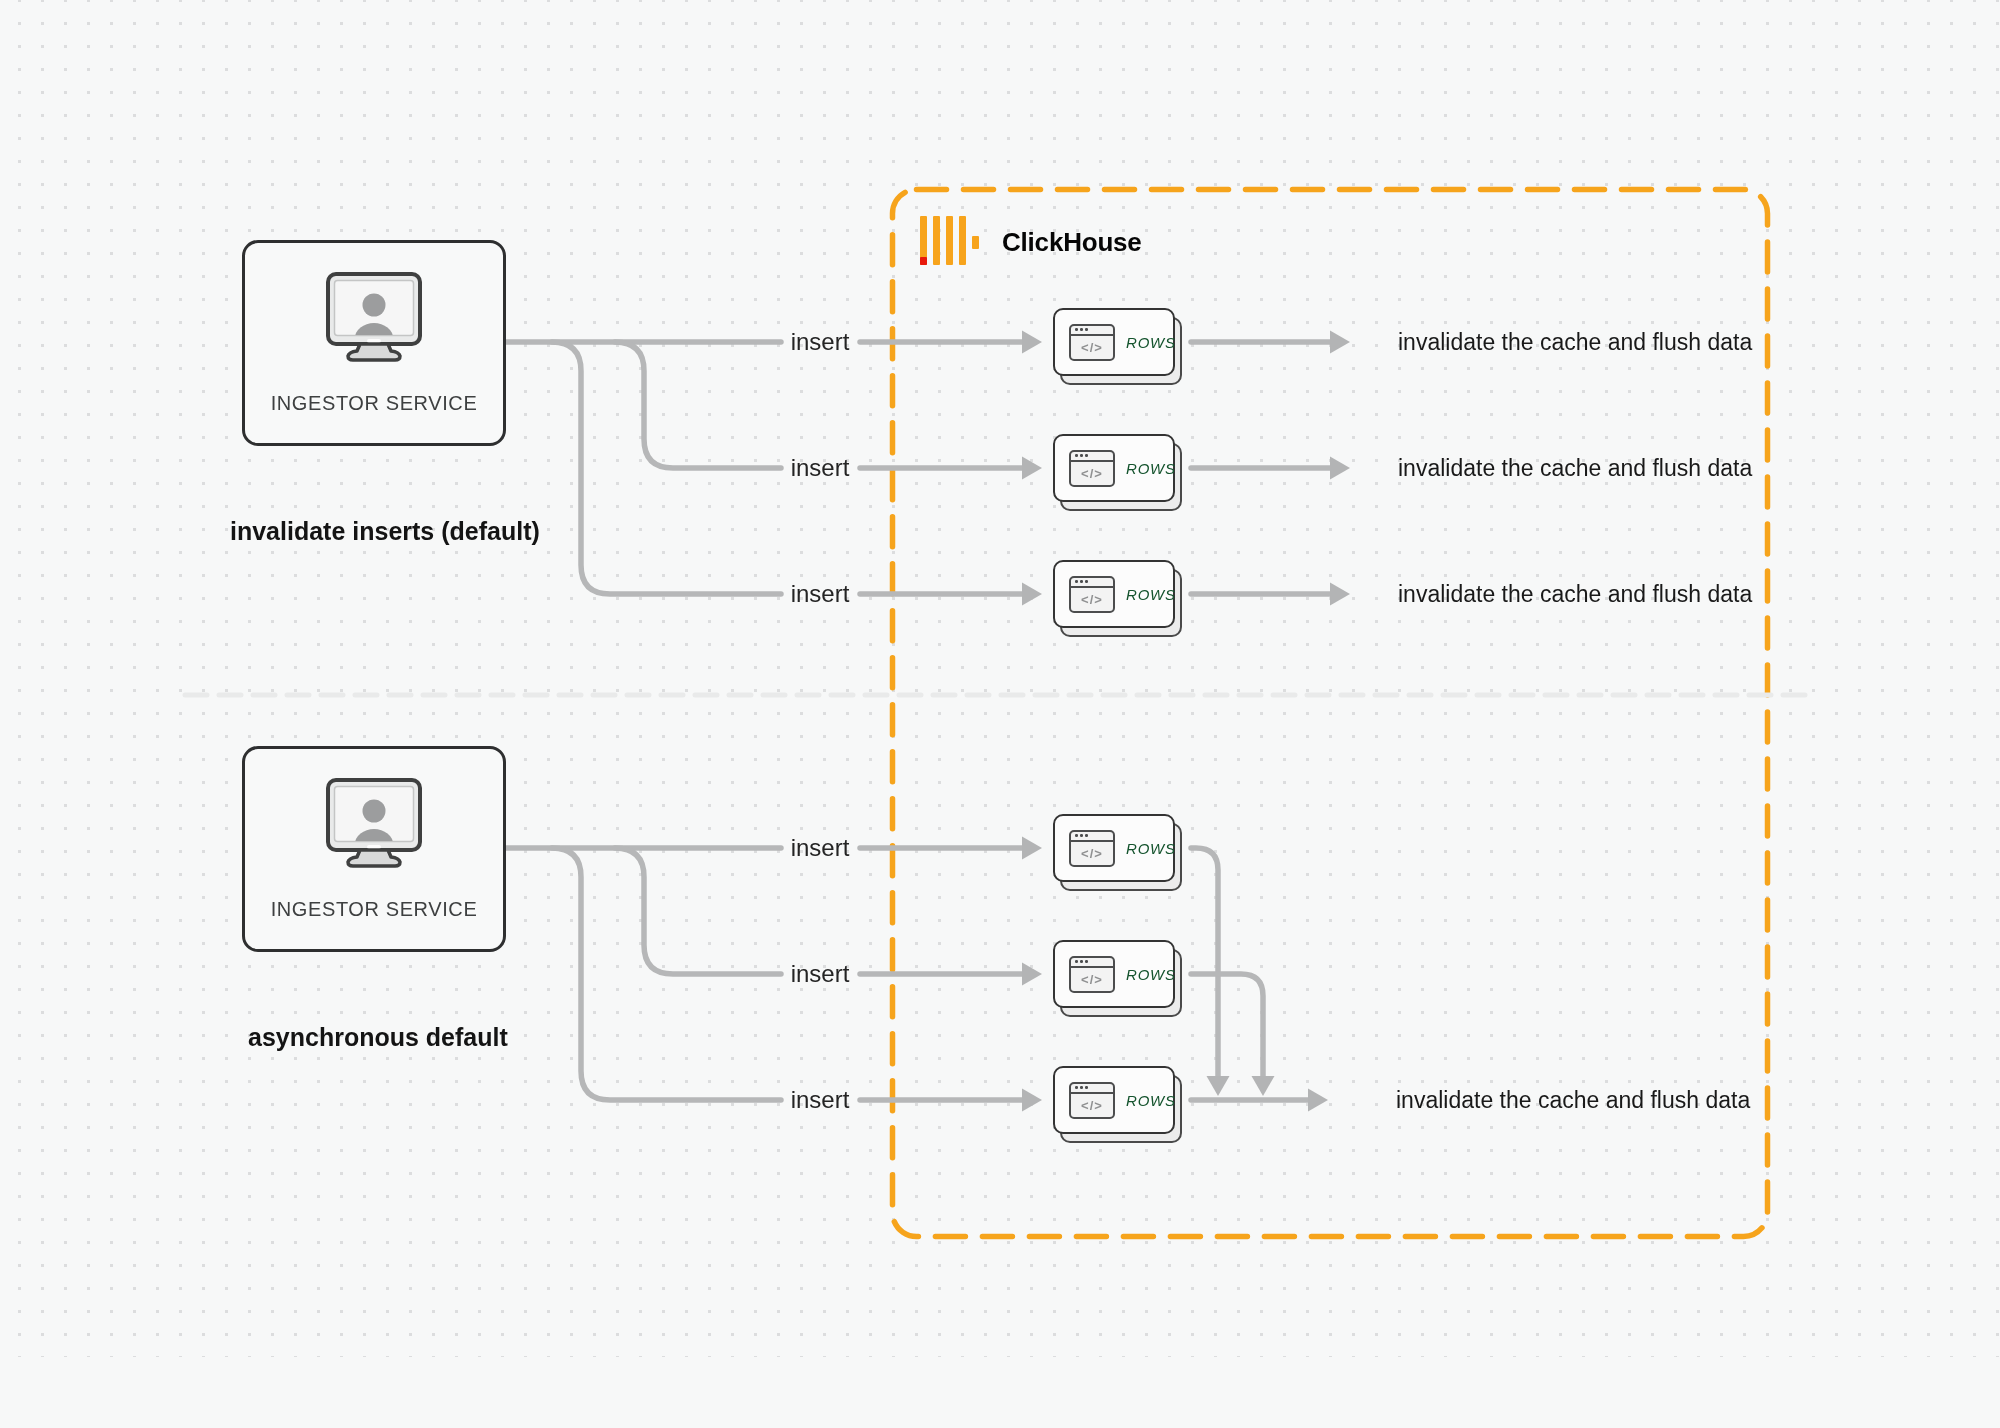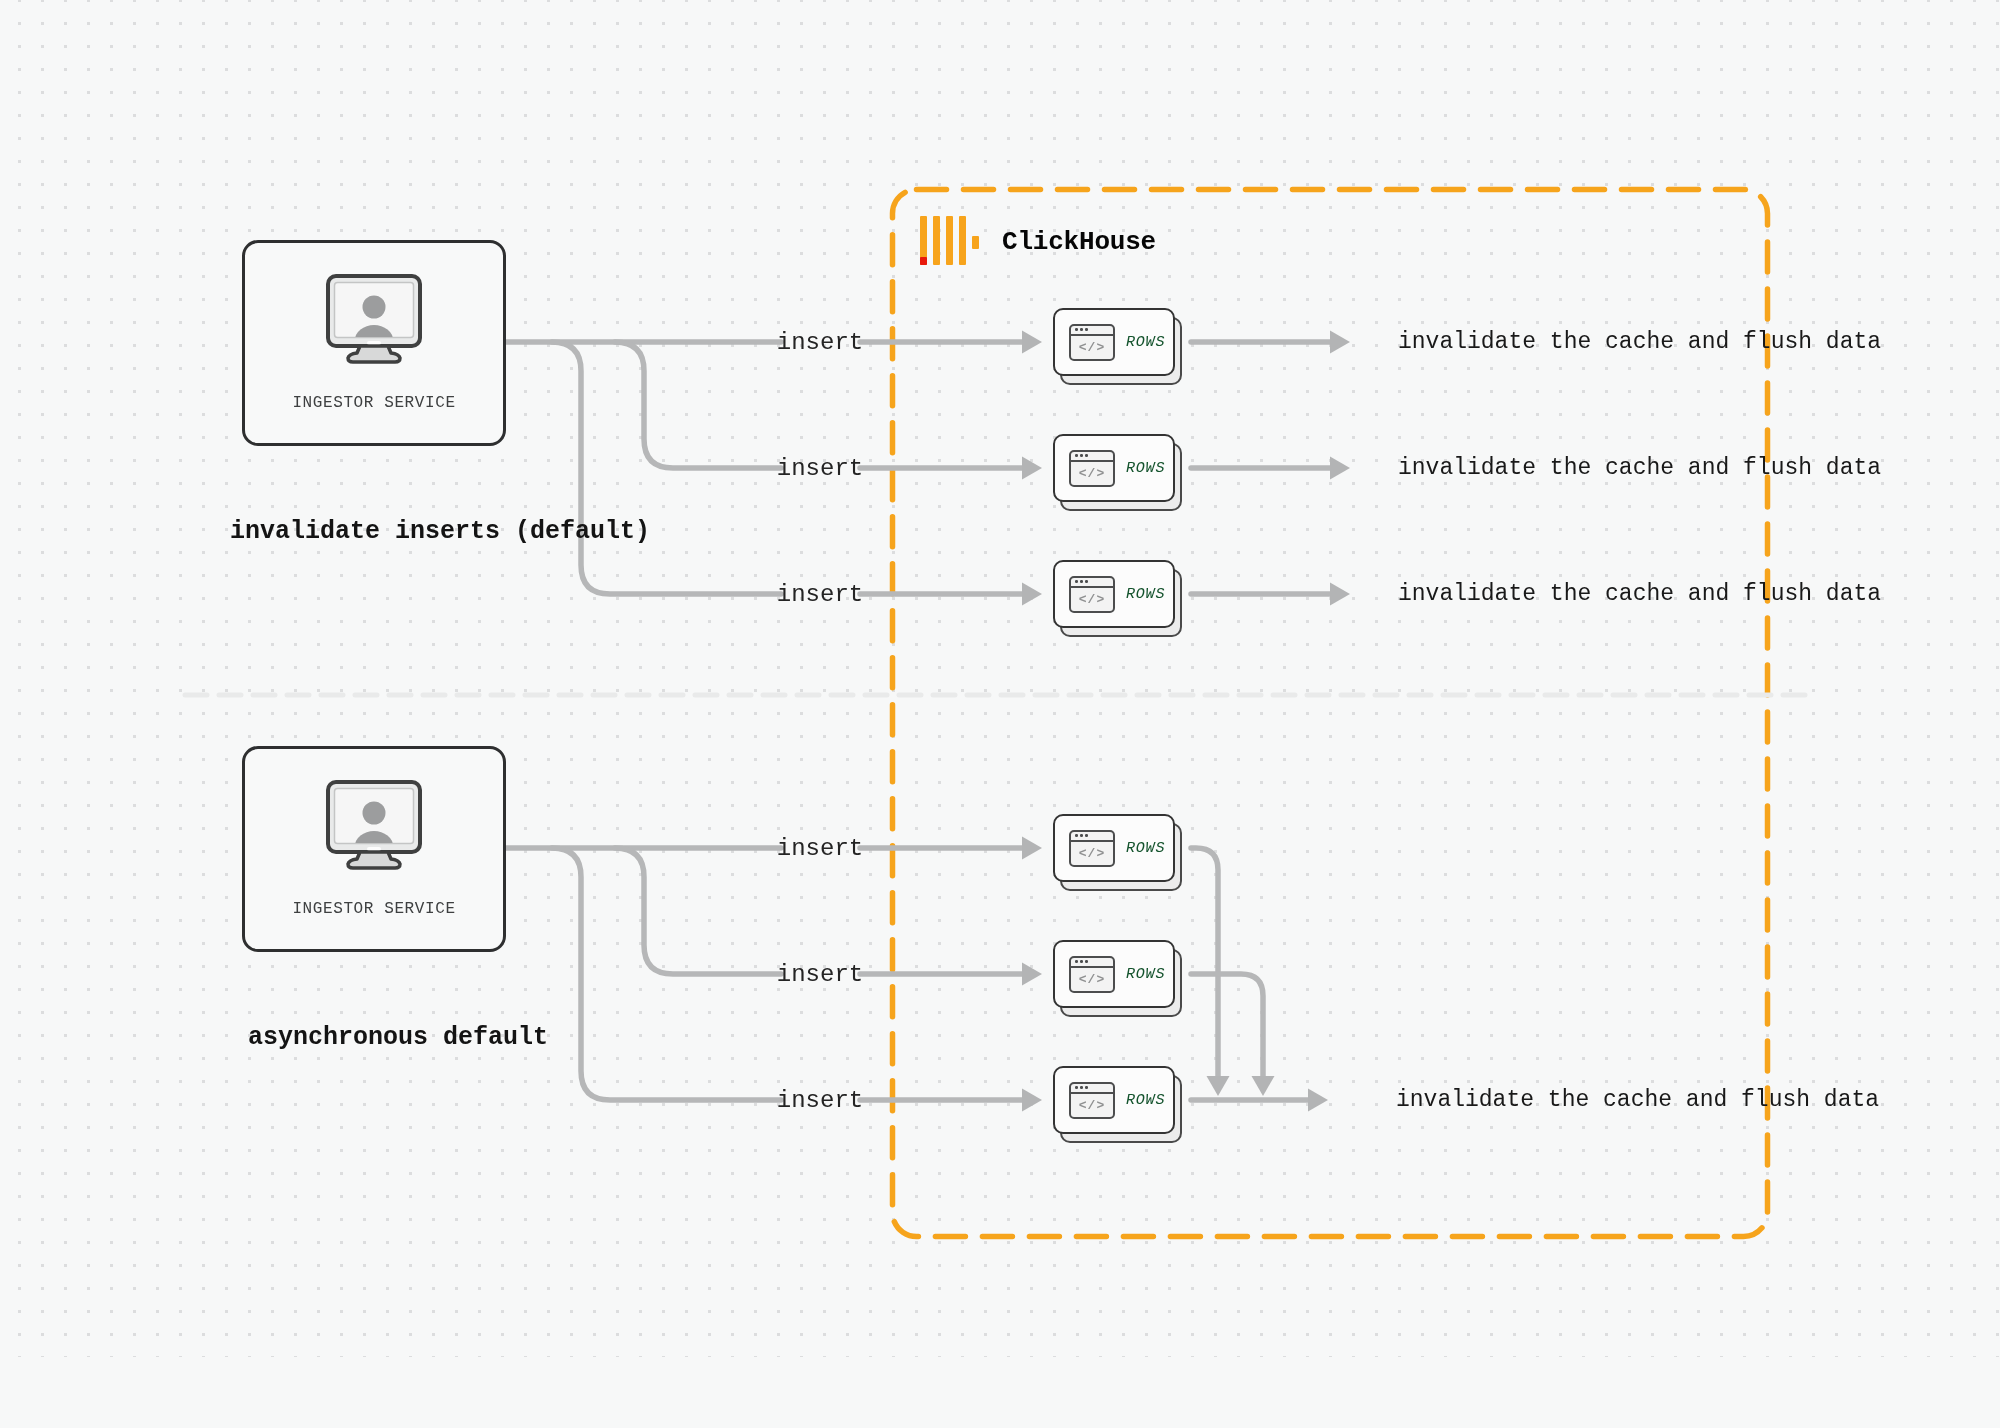--- a/index.html
+++ b/index.html
@@ -2,34 +2,34 @@
 <html><head>
 <meta charset="utf-8">
 <style>
   html,body { margin:0; padding:0; background:#f7f8f8; }
   .canvas {
     position:relative; width:2000px; height:1357px; overflow:hidden;
     background-color:#f7f8f8;
     background-image: radial-gradient(circle, #dcddde 1.7px, transparent 1.9px);
     background-size: 23px 23px;
     background-position: 8px 12px;
-    font-family:Liberation Mono, monospace;
+    font-family:Liberation Sans, sans-serif;
     color:#1c1c1e;
   }
   svg.connector-layer { position:absolute; left:0; top:0; }
   .conn { stroke:#b6b7b8; stroke-width:5.5; fill:none; stroke-linecap:round; }
   .ahead { fill:#b3b4b5; stroke:none; }
 
   
   .ingestor-box {
     position:absolute; width:264px; height:206px; box-sizing:border-box;
     border:3.5px solid #2e2f30; border-radius:16px; background:#f8f9f9;
     display:flex; flex-direction:column; align-items:center; justify-content:center;
   }
-  .ingestor-label { margin-top:28px; font-size:16px; letter-spacing:0.6px; color:#3e4041; }
+  .ingestor-label { margin-top:28px; font-size:20px; letter-spacing:0.6px; color:#3e4041; }
 
   
   .caption { position:absolute; font-weight:700; font-size:25px; color:#141414; white-space:nowrap; }
 
   
   .rows-card { position:absolute; width:122px; height:68px; transform:translateY(-50%); }
   .card-shadow {
     position:absolute; left:7px; top:9px; width:122px; height:68px; box-sizing:border-box;
     border:2.5px solid #4a4a4a; border-radius:10px; background:#ececec;
   }

